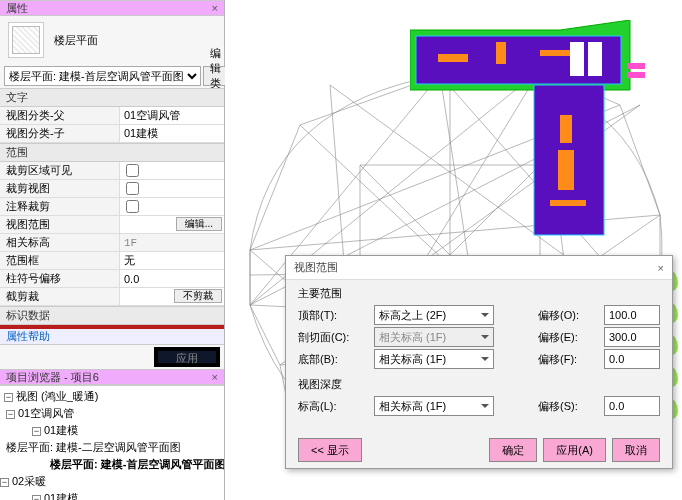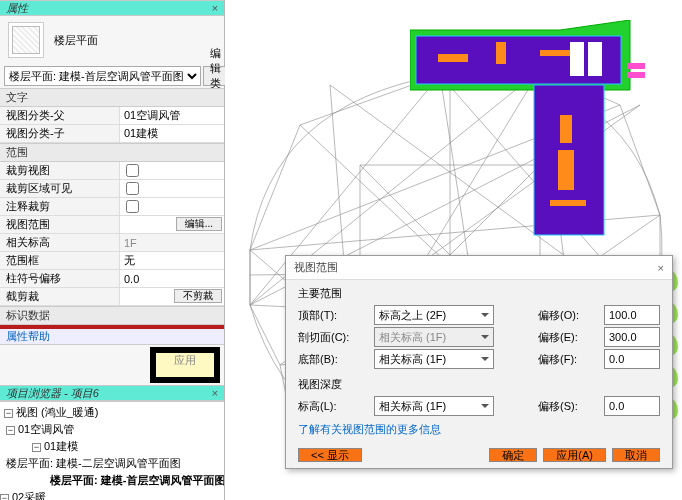--- a/index.html
+++ b/index.html
@@ -1,20 +1,20 @@
 <!DOCTYPE html>
 <html><head>
 <meta charset="utf-8">
 <style>
 * { box-sizing: border-box; margin: 0; padding: 0; font-family: "Microsoft YaHei", sans-serif; font-size: 11px; }
 body { width: 682px; height: 500px; background: #fff; position: relative; overflow: hidden; }
 
 
 .left-panel { width: 225px; height: 500px; border-right: 1px solid #b6b6b6; display: flex; flex-direction: column; background:#f0f0f0;}
-.panel-title { background: #5eead4; padding: 2px 6px; border-bottom:1px solid #c8c8c8; border-top:1px solid #c8c8c8; display:flex; align-items:center; color:#333; height:16px;font-style:italic;}
+.panel-title { background: #f0abfc; padding: 2px 6px; border-bottom:1px solid #c8c8c8; border-top:1px solid #c8c8c8; display:flex; align-items:center; color:#333; height:16px;}
 .panel-title .close { margin-left:auto; color:#555; }
 
 .prop-head { display:flex; align-items:center; padding:6px 8px; background:#f6f6f6;}
 .prop-head .icon { width:36px; height:36px; border:1px solid #ccc; background:#fff; display:flex;}
 .prop-head .icon .sq{width:28px;height:28px;margin:auto;border:1px solid #bbb;background:repeating-linear-gradient(45deg,#eee,#eee 2px,#fff 2px,#fff 4px);}
 .prop-head .lbl{margin-left:10px;}
 
 .type-row{display:flex;gap:2px;padding:2px 4px;background:#f6f6f6;}
 .type-row select{flex:1;height:20px;border:1px solid #aaa;background:#fff;font-size:11px;}
 .type-row .btn{border:1px solid #aaa;background:#eee;padding:0 6px;height:20px;display:flex;align-items:center;}
@@ -22,21 +22,21 @@
 .grid{flex:0 0 auto;}
 .grid .grp{background:#eaeaea;padding:1px 6px;border-top:1px solid #ccc;border-bottom:1px solid #ccc;color:#333;}
 .grid .row{display:flex;border-bottom:1px solid #ddd;background:#fff;}
 .grid .row .k{width:120px;padding:1px 6px;background:#f4f4f4;border-right:1px solid #ddd;white-space:nowrap;overflow:hidden;}
 .grid .row .v{flex:1;padding:1px 4px;background:#fff;position:relative;display:flex;align-items:center;}
 .grid .row .v input[type=checkbox]{margin-left:2px;}
 .grid .row .v .ed{width:100%;border:none;font-size:11px;background:transparent;}
 .grid .row .v .editbtn{position:absolute;right:2px;top:1px;font-size:10px;border:1px solid #aaa;background:#eee;padding:0 8px;height:14px;line-height:12px;}
 .prop-help{background:#eef;color:#0060c0;padding:0 6px;border-top:4px solid #b91c1c;}
 .apply-row{display:flex;justify-content:flex-end;padding:2px 4px;background:#f6f6f6;border-top:1px solid #ccc;}
-.apply-row .btn{border:6px solid #000000;background:#fef9c3;padding:0 18px;height:36px;color:#888;}
+.apply-row .btn{border:4px solid #000000;background:#0f172a;padding:0 18px;height:20px;color:#888;}
 
 .browser{flex:1;overflow:auto;background:#fff;border-top:1px solid #ccc;}
 .tree{padding:2px 0;}
 .tree .n{padding:1px 0 1px 6px;white-space:nowrap;}
 .tree .pm{display:inline-block;width:9px;height:9px;border:1px solid #888;text-align:center;line-height:7px;font-size:9px;background:#fff;color:#333;margin-right:3px;vertical-align:middle;}
 .tree .bold{font-weight:700;}
 
 
 .canvas{position:absolute;left:225px;top:0;width:457px;height:500px;background:#fff;}
 .mesh{position:absolute;left:15px;top:45px;width:430px;height:430px;}
@@ -56,21 +56,21 @@
 .dlg .section{margin-bottom:4px;}
 .dlg .frow{display:flex;align-items:center;margin:2px 0;gap:6px;}
 .dlg .lab{width:70px;}
 .dlg .sel{width:120px;height:20px;border:1px solid #888;background:#fff;padding:0 16px 0 4px;display:flex;align-items:center;position:relative;}
 .dlg .sel.dis{background:#eee;color:#888;}
 .dlg .sel::after{content:"";position:absolute;right:4px;top:7px;border:4px solid transparent;border-top-color:#555;}
 .dlg .olab{margin-left:auto;width:60px;}
 .dlg .inp{width:56px;height:20px;border:1px solid #888;background:#fff;padding:0 4px;}
 .dlg .link{color:#0066cc;margin-top:6px;cursor:pointer;}
 .dlg .btns{position:absolute;left:0;right:0;bottom:6px;display:flex;gap:6px;padding:0 12px;align-items:center;}
-.dlg .btns .b{border:1px solid #888;background:#f97316;height:14px;padding:0 12px;display:flex;align-items:center;}
+.dlg .btns .b{border:1px solid #888;background:#f9a8d4;height:24px;padding:0 12px;display:flex;align-items:center;}
 .dlg .btns .spacer{flex:1;}
 </style>
 </head>
 <body>
 
 <div class="left-panel">
 
   <div class="panel-title">
     <span>属性</span>
     <span class="close">×</span>
@@ -102,46 +102,46 @@
       </div>
     <div class="row">
         <div class="k">视图分类-子</div>
         <div class="v">
           <input class="ed" value="01建模" style="">
         </div>
       </div>
 
     <div class="grp">范围</div>
     <div class="row">
+        <div class="k">裁剪区域可见</div>
+        <div class="v">
+          <input type="checkbox" style="">
+        </div>
+      </div>
+    <div class="row">
         <div class="k">裁剪视图</div>
         <div class="v">
           <input type="checkbox" style="">
         </div>
       </div>
     <div class="row">
-        <div class="k">裁剪区域可见</div>
+        <div class="k">注释裁剪</div>
         <div class="v">
           <input type="checkbox" style="">
         </div>
       </div>
     <div class="row">
-        <div class="k">注释裁剪</div>
-        <div class="v">
-          <input type="checkbox" style="">
-        </div>
-      </div>
-    <div class="row">
         <div class="k">视图范围</div>
         <div class="v">
           <button class="editbtn">编辑...</button>
         </div>
       </div>
     <div class="row">
         <div class="k">相关标高</div>
-        <div class="v" style="background:#f4f4f4;color:#888;">1F</div>
+        <div class="v" style="background:#f4f4f4;color:#888;font-family:Liberation Mono, monospace;">1F</div>
       </div>
     <div class="row">
         <div class="k">范围框</div>
         <div class="v">
           <input class="ed" value="无" style="">
         </div>
       </div>
     <div class="row">
         <div class="k">柱符号偏移</div>
         <div class="v">
@@ -254,21 +254,20 @@
     <div class="section" style="margin-top:8px">视图深度</div>
     <div class="frow">
       <div class="lab">标高(L):</div>
       <div class="sel">
           <span>相关标高 (1F)</span>
         </div>
       <div class="olab">偏移(S):</div>
       <input class="inp" value="0.0" style="">
     </div>
 
-    <div class="link">了解有关视图范围的更多信息</div>
   </div>
   <div class="btns">
     <div class="b">&lt;&lt; 显示</div>
     <div class="spacer"></div>
     <div class="b">确定</div>
     <div class="b">应用(A)</div>
     <div class="b">取消</div>
   </div>
 </div>
 

